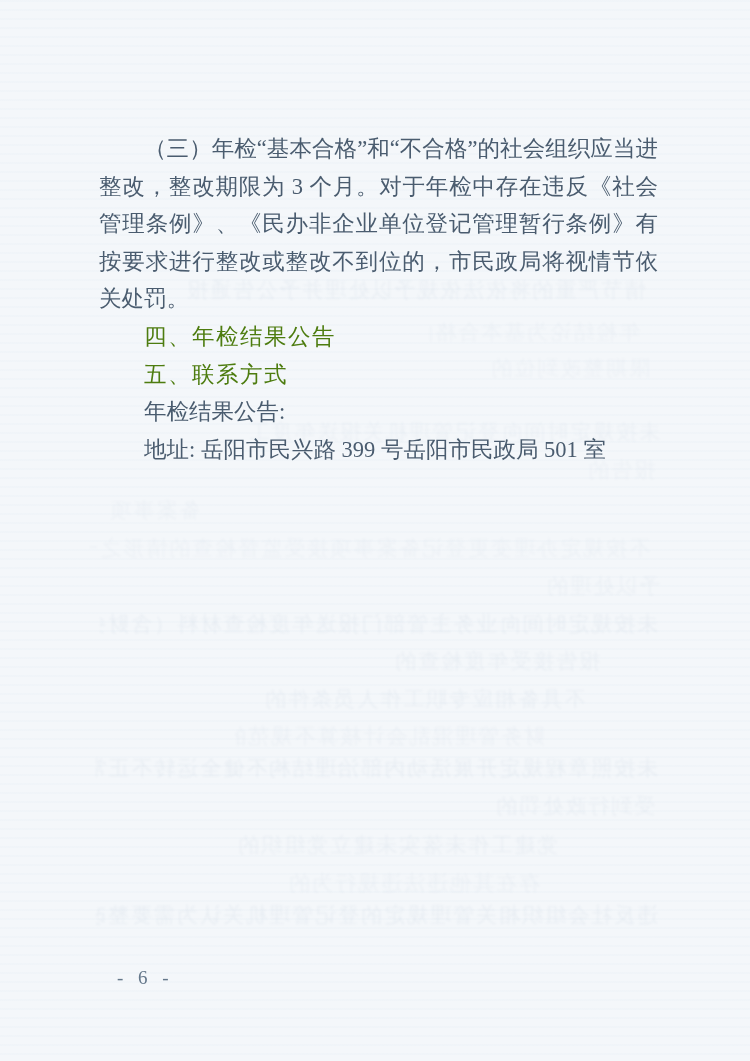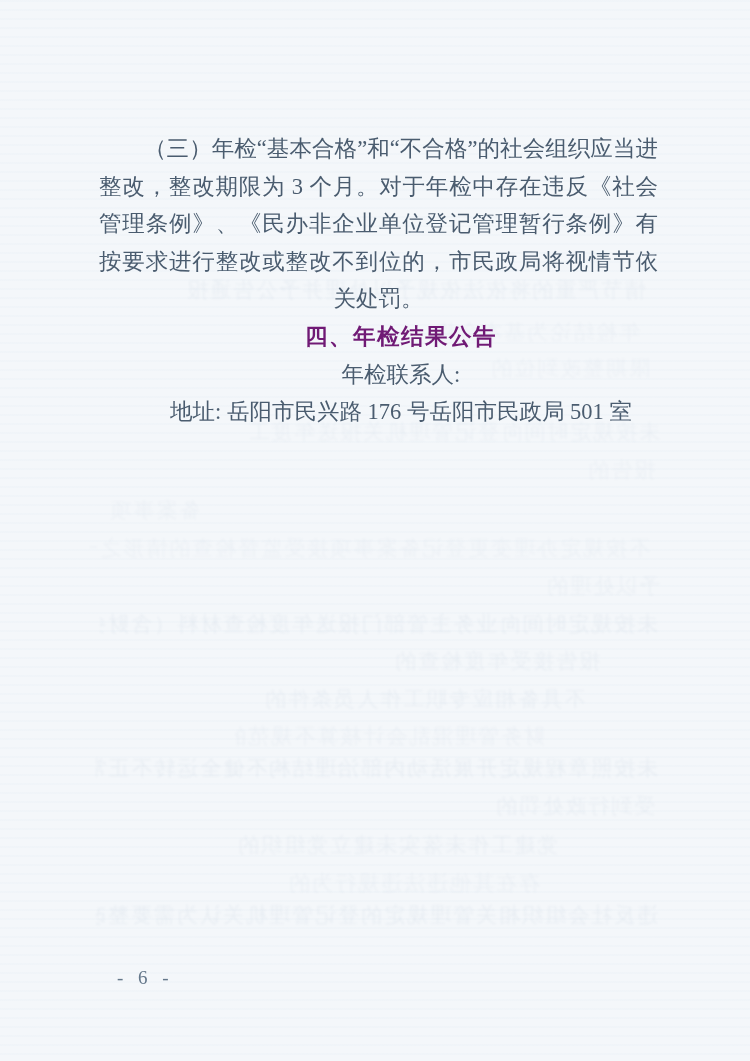--- a/index.html
+++ b/index.html
@@ -34,32 +34,31 @@
     left: 99px;
     top: 130px;
     width: 559px;
     color: #4a5c6f;
     font-size: 22.5px;
   }
   .ln {
     height: 37.6px;
     line-height: 37.6px;
     white-space: nowrap;
-    text-align: center;
   }
   .indent { padding-left: 45px; }
   .just {
     text-align: justify;
     text-align-last: justify;
     white-space: normal;
     overflow: hidden;
   }
   .bold {
-    font-weight: bold;
-    color: #701a75;
+    font-weight: normal;
+    color: #4d7c0f;
     font-family: "Liberation Sans", sans-serif;
     letter-spacing: 1.5px;
   }
   .page-number {
     position: absolute;
     left: 117px;
     top: 966px;
     font-size: 19px;
     line-height: 24px;
     color: #64778a;
@@ -104,19 +103,20 @@
   <div class="bleed" style="top:871px; left:245px; width:295px; opacity:0.06;">存在其他违法违规行为的</div>
   <div class="bleed" style="top:903px; left:96px; width:562px; opacity:0.08;">违反社会组织相关管理规定的登记管理机关认为需要整改的其他情形</div>
 
   <div class="content">
     <div class="ln indent just">（三）年检“基本合格”和“不合格”的社会组织应当进行</div>
     <div class="ln just">整改，整改期限为 3 个月。对于年检中存在违反《社会团体登记</div>
     <div class="ln just">管理条例》、《民办非企业单位登记管理暂行条例》有关罚则、未</div>
     <div class="ln just">按要求进行整改或整改不到位的，市民政局将视情节依法给予相</div>
     <div class="ln">关处罚。</div>
     <div class="ln indent bold">四、年检结果公告</div>
-    <div class="ln indent">年检联系人:</div>
-    <div class="ln indent">地址: 岳阳市民兴路 176 号岳阳市民政局 501 室</div>
+    <div class="ln indent bold">五、联系方式</div>
+    <div class="ln indent">年检结果公告:</div>
+    <div class="ln indent">地址: 岳阳市民兴路 399 号岳阳市民政局 501 室</div>
   </div>
 
   <div class="page-number">- 6 -</div>
 
 </div>
 
 </body></html>

